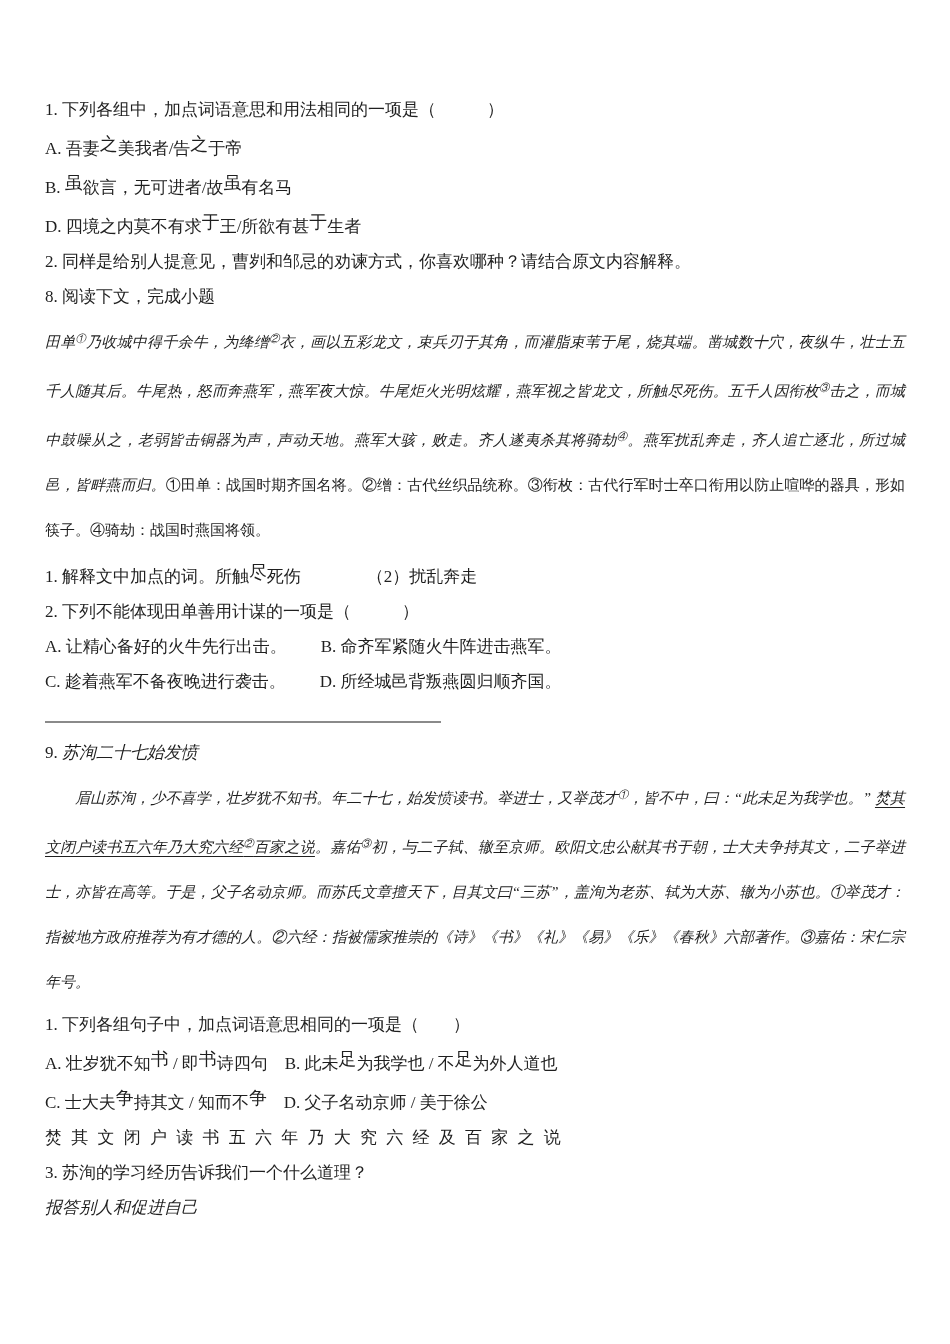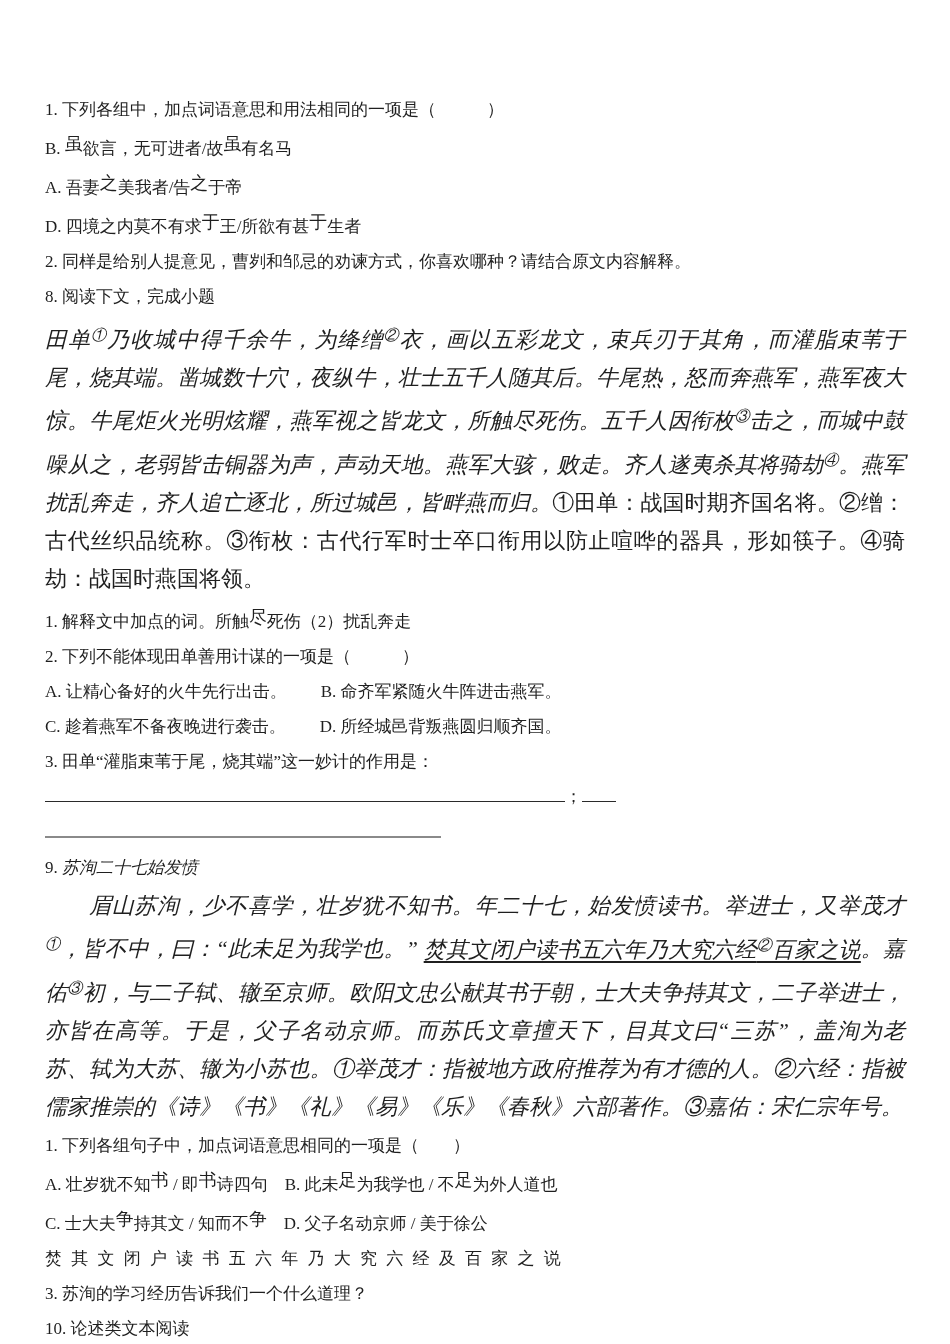--- a/index.html
+++ b/index.html
@@ -3,79 +3,77 @@
 <meta charset="utf-8">
 <style>
   html,body{margin:0;padding:0;}
   body{
     width:950px;height:1344px;overflow:hidden;background:#ffffff;
     font-family:"Liberation Serif","DejaVu Serif",serif;
     color:#1f1f1f;
   }
   .page{box-sizing:border-box;width:950px;height:1302px;padding:92px 45px 0 45px;}
   p.line{margin:0;line-height:35px;font-size:17px;}
-  .kai-p{margin:2px 0;line-height:38px;font-size:22px;font-style:italic;text-align:justify;}
+  .kai-p{margin:2px 0;line-height:45px;font-size:15px;font-style:italic;text-align:justify;}
   .kai-p .song{font-style:normal;}
   .indent{text-indent:2em;}
   .kai{font-style:italic;}
   .dt{vertical-align:0.22em;font-size:1.05em;}            
   .sup{font-size:0.68em;vertical-align:0.5em;}            
   .ul{text-decoration:underline;text-underline-offset:4px;}
-  .gap{}
+  .gap{margin-left:66px;}
   .bl{display:inline-block;height:0.9em;border-bottom:1px solid #2a2a2a;}
   .bl-long{width:520px;}
   .bl-short{width:34px;}
   .blank-row{margin:10px 0 4px 0;height:22px;}
   .bl2{display:inline-block;width:396px;height:0;border-bottom:2px solid #8a8a8a;}
   .spaced{word-spacing:5px;font-family:Liberation Serif, serif;}
 </style>
 </head>
 <body>
 
 <div class="page">
 
   <p class="line">1. 下列各组中，加点词语意思和用法相同的一项是（　　　）</p>
 
+  <p class="line"><span>A. 吾妻</span><span class="dt">之</span><span>美我者/告</span><span class="dt">之</span><span>于帝</span></p>
+
   <p class="line"><span>B. </span><span class="dt">虽</span><span>欲言，无可进者/故</span><span class="dt">虽</span><span>有名马</span></p>
-
-  <p class="line"><span>A. 吾妻</span><span class="dt">之</span><span>美我者/告</span><span class="dt">之</span><span>于帝</span></p>
 
 
   <p class="line"><span>D. 四境之内莫不有求</span><span class="dt">于</span><span>王/所欲有甚</span><span class="dt">于</span><span>生者</span></p>
 
   <p class="line">2. 同样是给别人提意见，曹刿和邹忌的劝谏方式，你喜欢哪种？请结合原文内容解释。</p>
 
   <p class="line">8. 阅读下文，完成小题</p>
 
   <div class="kai-p"><span>田单</span><span class="sup">①</span><span>乃收城中得千余牛，为绛缯</span><span class="sup">②</span><span>衣，画以五彩龙文，束兵刃于其角，而灌脂束苇于尾，烧其端。凿城数十穴，夜纵牛，壮士五千人随其后。牛尾热，怒而奔燕军，燕军夜大惊。牛尾炬火光明炫耀，燕军视之皆龙文，所触尽死伤。五千人因衔枚</span><span class="sup">③</span><span>击之，而城中鼓噪从之，老弱皆击铜器为声，声动天地。燕军大骇，败走。齐人遂夷杀其将骑劫</span><span class="sup">④</span><span>。燕军扰乱奔走，齐人追亡逐北，所过城邑，皆畔燕而归。</span><span class="song">①田单：战国时期齐国名将。②缯：古代丝织品统称。③衔枚：古代行军时士卒口衔用以防止喧哗的器具，形如筷子。④骑劫：战国时燕国将领。</span></div>
 
   <p class="line"><span>1. 解释文中加点的词。所触</span><span class="dt">尽</span><span>死伤</span><span class="gap">（2）扰乱奔走</span></p>
 
   <p class="line">2. 下列不能体现田单善用计谋的一项是（　　　）</p>
 
   <p class="line">A. 让精心备好的火牛先行出击。　　B. 命齐军紧随火牛阵进击燕军。</p>
 
   <p class="line">C. 趁着燕军不备夜晚进行袭击。　　D. 所经城邑背叛燕圆归顺齐国。</p>
 
-  <p class="line"><span>3. 田单“灌脂束苇于尾，烧其端”这一妙计的作用是：</span><span class="bl bl-long"></span><span>；</span><span class="bl bl-short"></span></p>
 
   <div class="blank-row"><span class="bl2"></span></div>
 
   <p class="line"><span>9. </span><span class="kai">苏洵二十七始发愤</span></p>
 
   <div class="kai-p indent"><span>眉山苏洵，少不喜学，壮岁犹不知书。年二十七，始发愤读书。举进士，又举茂才</span><span class="sup">①</span><span>，皆不中，曰：“此未足为我学也。” </span><span class="ul"><span>焚其文闭户读书五六年乃大究六经</span><span class="sup">②</span><span>百家之说</span></span><span>。嘉佑</span><span class="sup">③</span><span>初，与二子轼、辙至京师。欧阳文忠公献其书于朝，士大夫争持其文，二子举进士，亦皆在高等。于是，父子名动京师。而苏氏文章擅天下，目其文曰“三苏”，盖洵为老苏、轼为大苏、辙为小苏也。①举茂才：指被地方政府推荐为有才德的人。②六经：指被儒家推崇的《诗》《书》《礼》《易》《乐》《春秋》六部著作。③嘉佑：宋仁宗年号。</span></div>
 
   <p class="line">1. 下列各组句子中，加点词语意思相同的一项是（　　）</p>
 
   <p class="line"><span>A. 壮岁犹不知</span><span class="dt">书</span><span> / 即</span><span class="dt">书</span><span>诗四句　B. 此未</span><span class="dt">足</span><span>为我学也 / 不</span><span class="dt">足</span><span>为外人道也</span></p>
 
   <p class="line"><span>C. 士大夫</span><span class="dt">争</span><span>持其文 / 知而不</span><span class="dt">争</span><span>　D. 父子名动京师 / 美于徐公</span></p>
 
 
   <p class="line spaced">焚 其 文 闭 户 读 书 五 六 年 乃 大 究 六 经 及 百 家 之 说</p>
 
   <p class="line">3. 苏洵的学习经历告诉我们一个什么道理？</p>
 
-  <p class="line">10. 论述类文本阅读</p>
 
   <p class="line kai">报答别人和促进自己</p>
 
 </div>
 
 </body></html>

